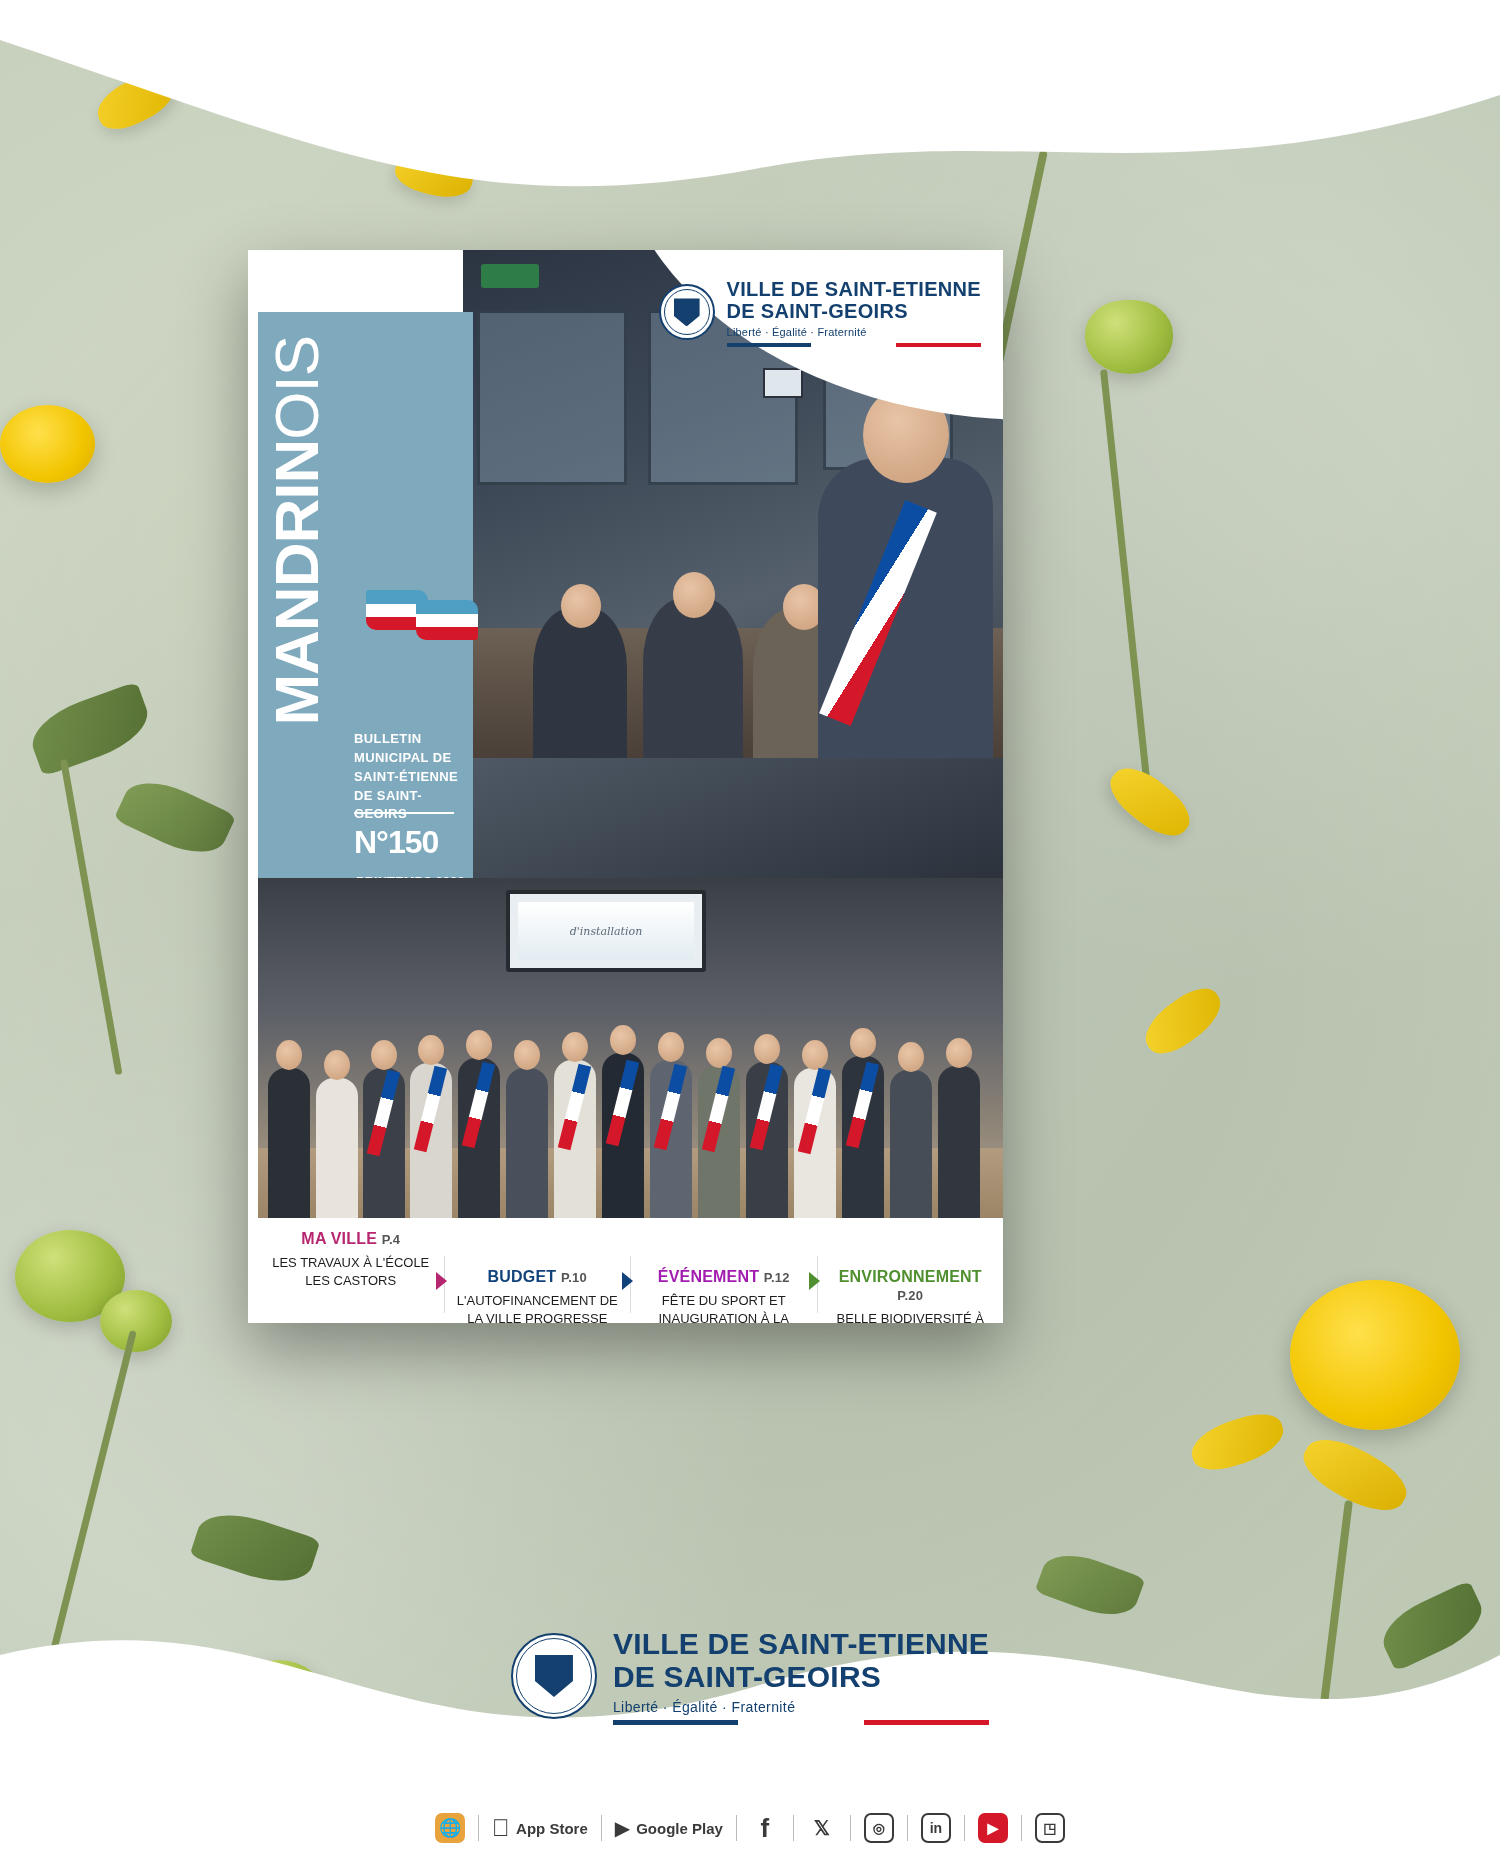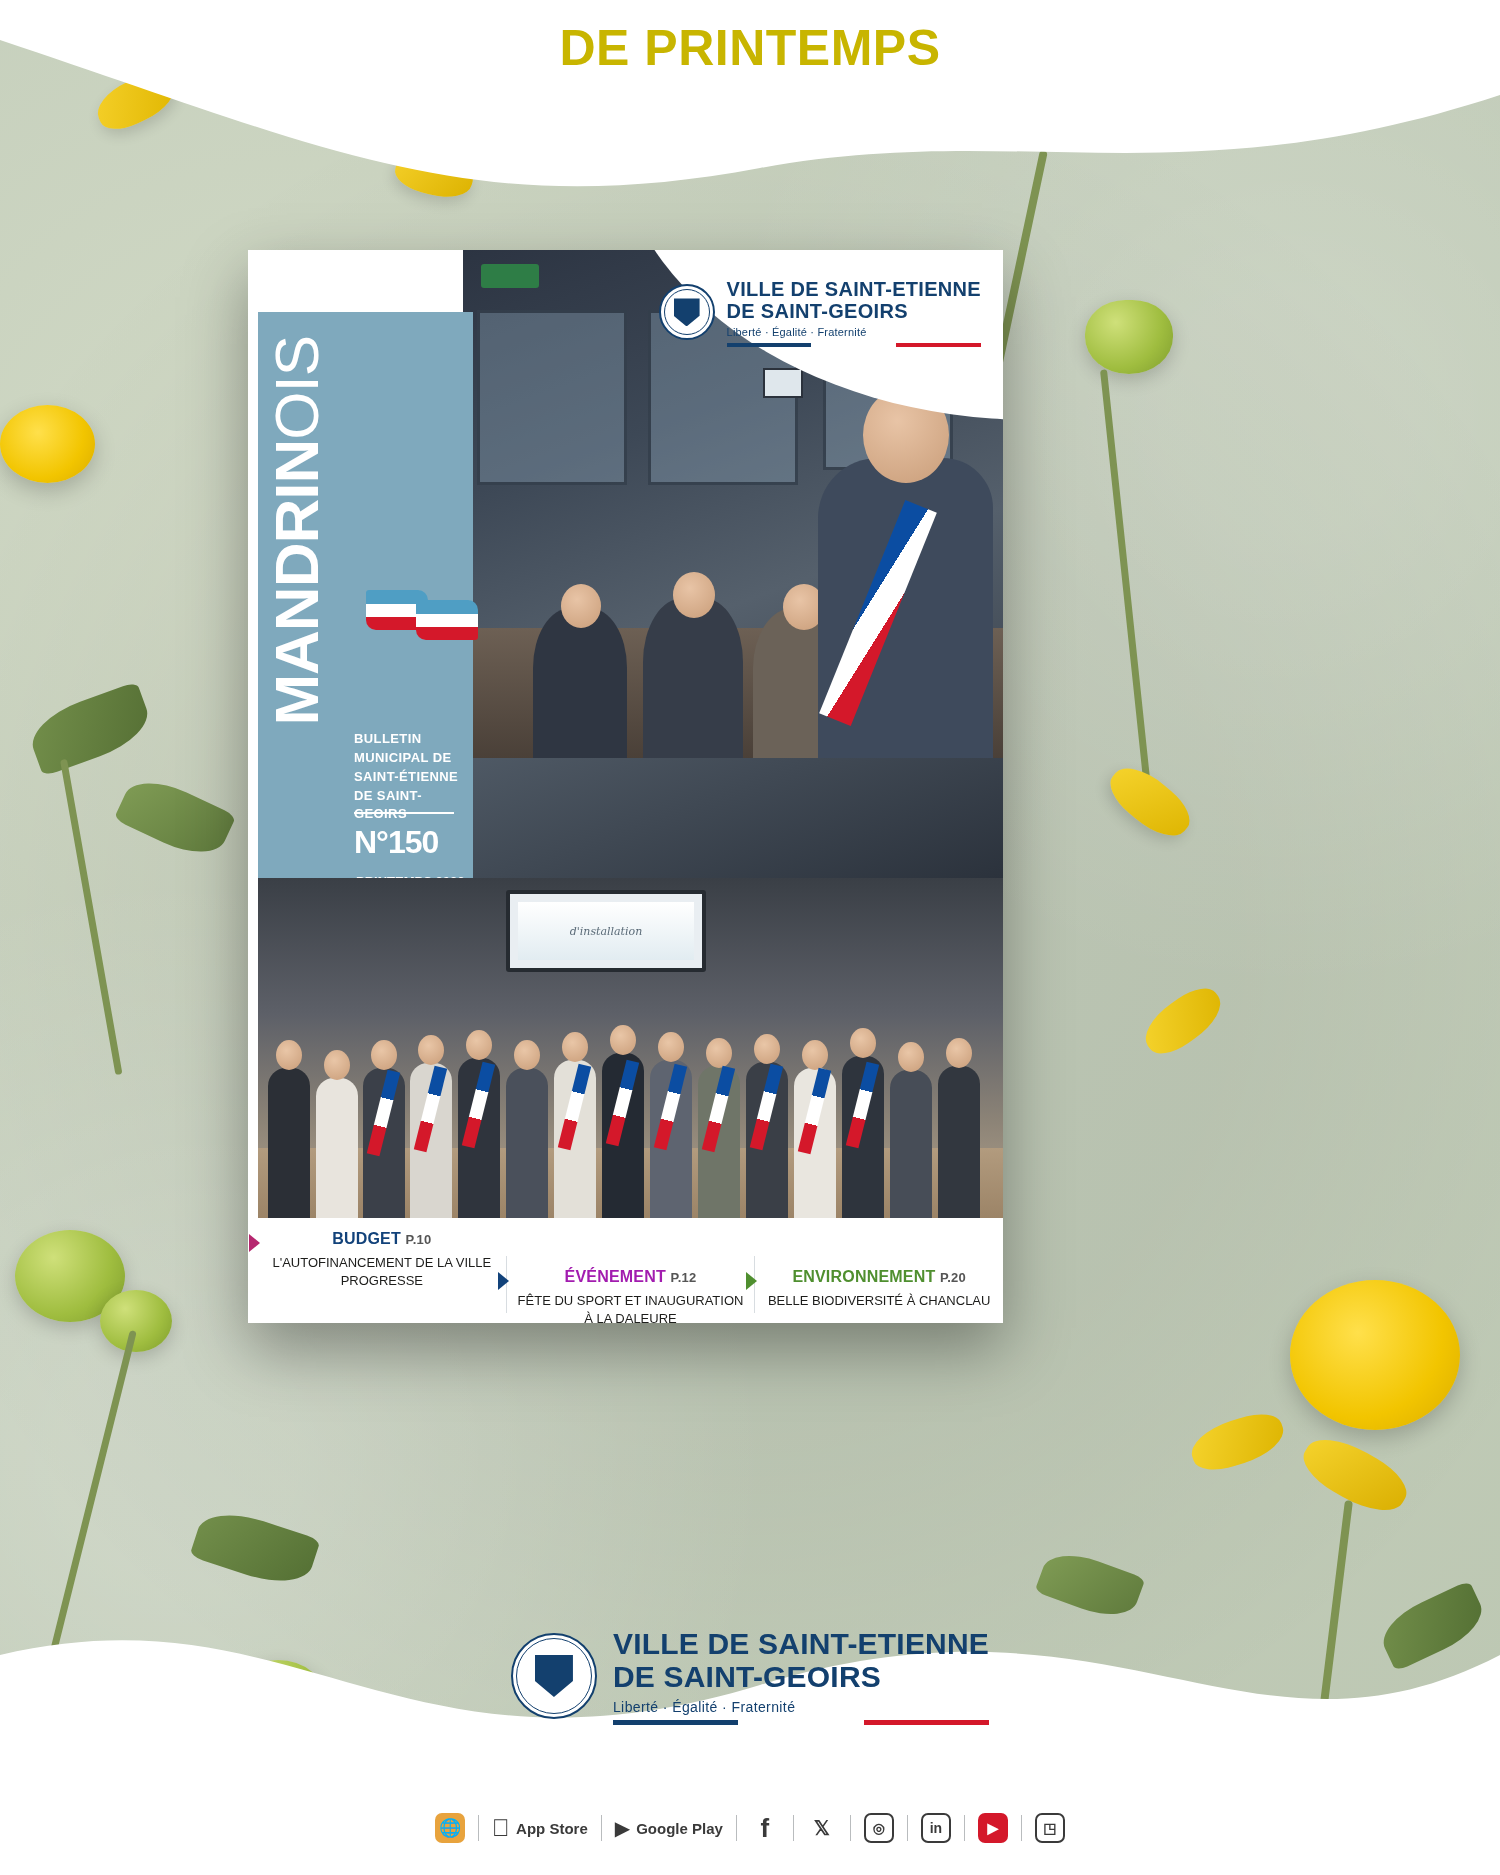--- a/index.html
+++ b/index.html
@@ -281,21 +281,20 @@
 
 <svg class="top-wave" viewBox="0 0 1500 210" preserveAspectRatio="none">
   <path d="M0,0 L1500,0 L1500,95 C1180,200 1020,120 760,168 C470,222 330,150 0,40 Z" fill="#ffffff"></path>
 </svg>
 
 <svg class="bottom-wave" viewBox="0 0 1500 520" preserveAspectRatio="none">
   <path d="M0,300 C300,230 400,440 760,330 C1120,220 1250,430 1500,300 L1500,520 L0,520 Z" fill="#ffffff"></path>
 </svg>
 
 <div class="header">
-  <div class="h-line2">DE PRINTEMPS</div>
 </div>
 
 <div class="cover">
 
   <div class="cover-photo-top">
     <div class="room-window" style="left:14px; top:60px; width:150px; height:175px;"></div>
     <div class="room-window" style="left:185px; top:60px; width:150px; height:175px;"></div>
     <div class="room-window" style="left:360px; top:70px; width:130px; height:150px;"></div>
     <div style="position:absolute; left:18px; top:14px; width:58px; height:24px; background:#2e7d46; border-radius:3px;"></div>
     <div style="position:absolute; left:300px; top:118px; width:40px; height:30px; background:#dfe7ec; border:2px solid #2b323c;"></div>
@@ -423,20 +422,27 @@
         <div class="gp-head" style="left:8px; bottom:146px;"></div>
       </div>
     <div class="gp" style="left:680px;">
         <div class="gp-body" style="left:0; height:152px; background:#32373f;"></div>
         <div class="gp-head" style="left:8px; bottom:150px;"></div>
       </div>
   </div>
 
   <div class="rubrics">
     <div class="rub">
+      <div class="rub-title">
+        <span style="color:#b6276f">MA VILLE</span>
+        <span class="pg">P.4</span>
+      </div>
+      <div class="rub-desc">LES TRAVAUX À L'ÉCOLE LES CASTORS</div>
+    </div>
+    <div class="rub">
       <div class="rub-arrow" style="border-left-color:#b6276f"></div>
       <div class="rub-title">
         <span style="color:#12427a">BUDGET</span>
         <span class="pg">P.10</span>
       </div>
       <div class="rub-desc">L'AUTOFINANCEMENT DE LA VILLE PROGRESSE</div>
     </div>
     <div class="rub">
       <div class="rub-arrow" style="border-left-color:#12427a"></div>
       <div class="rub-title">

